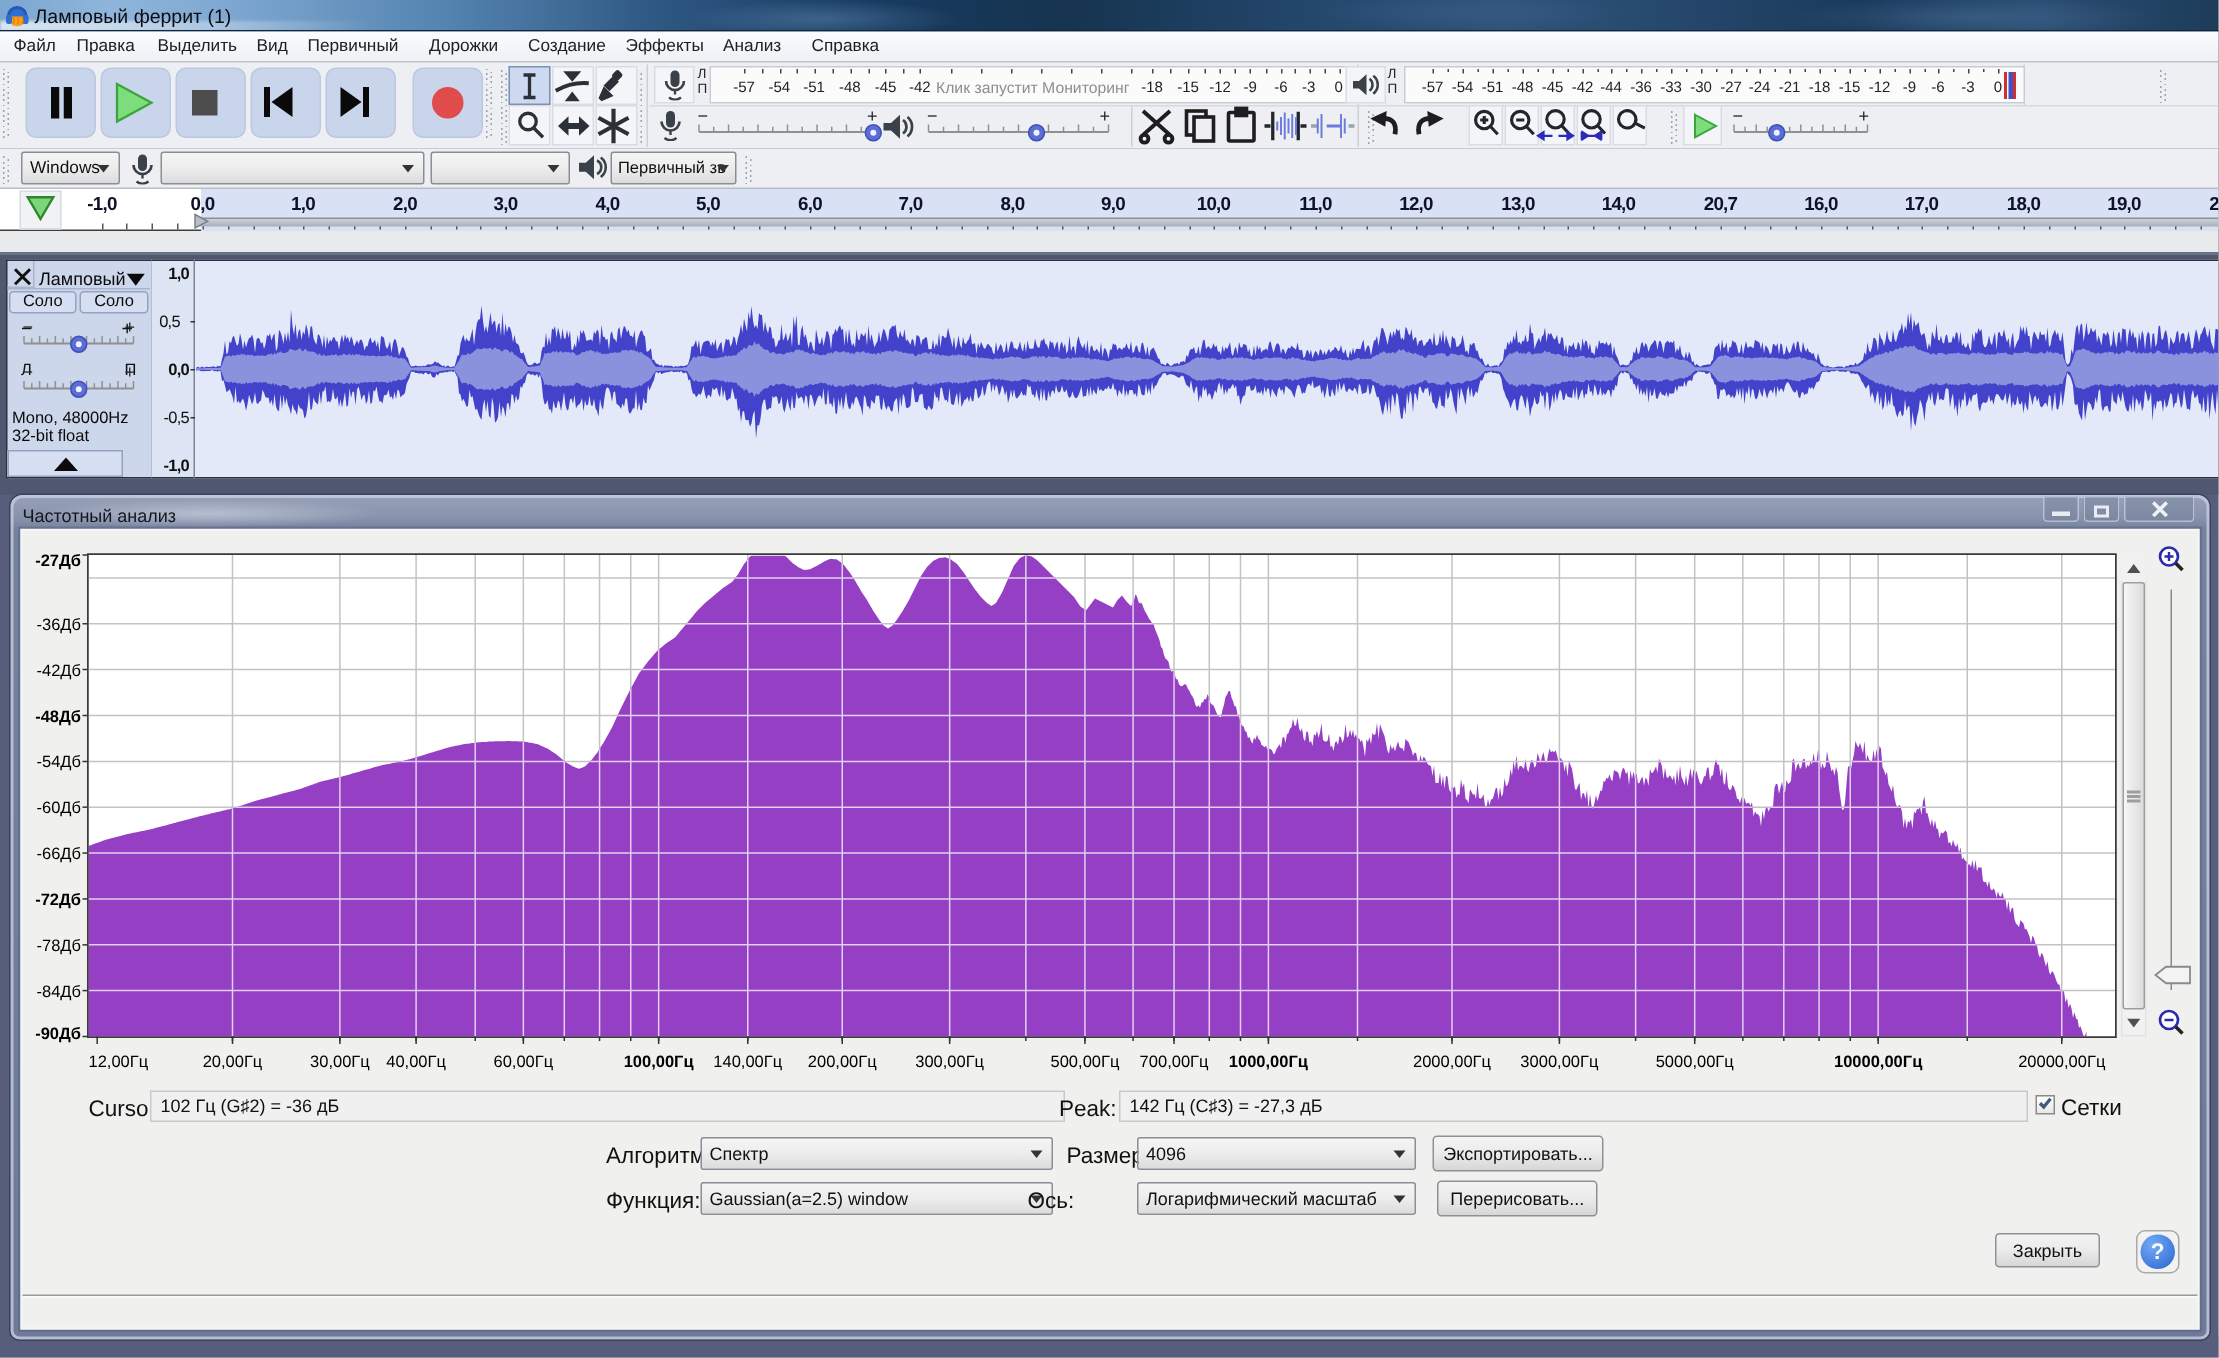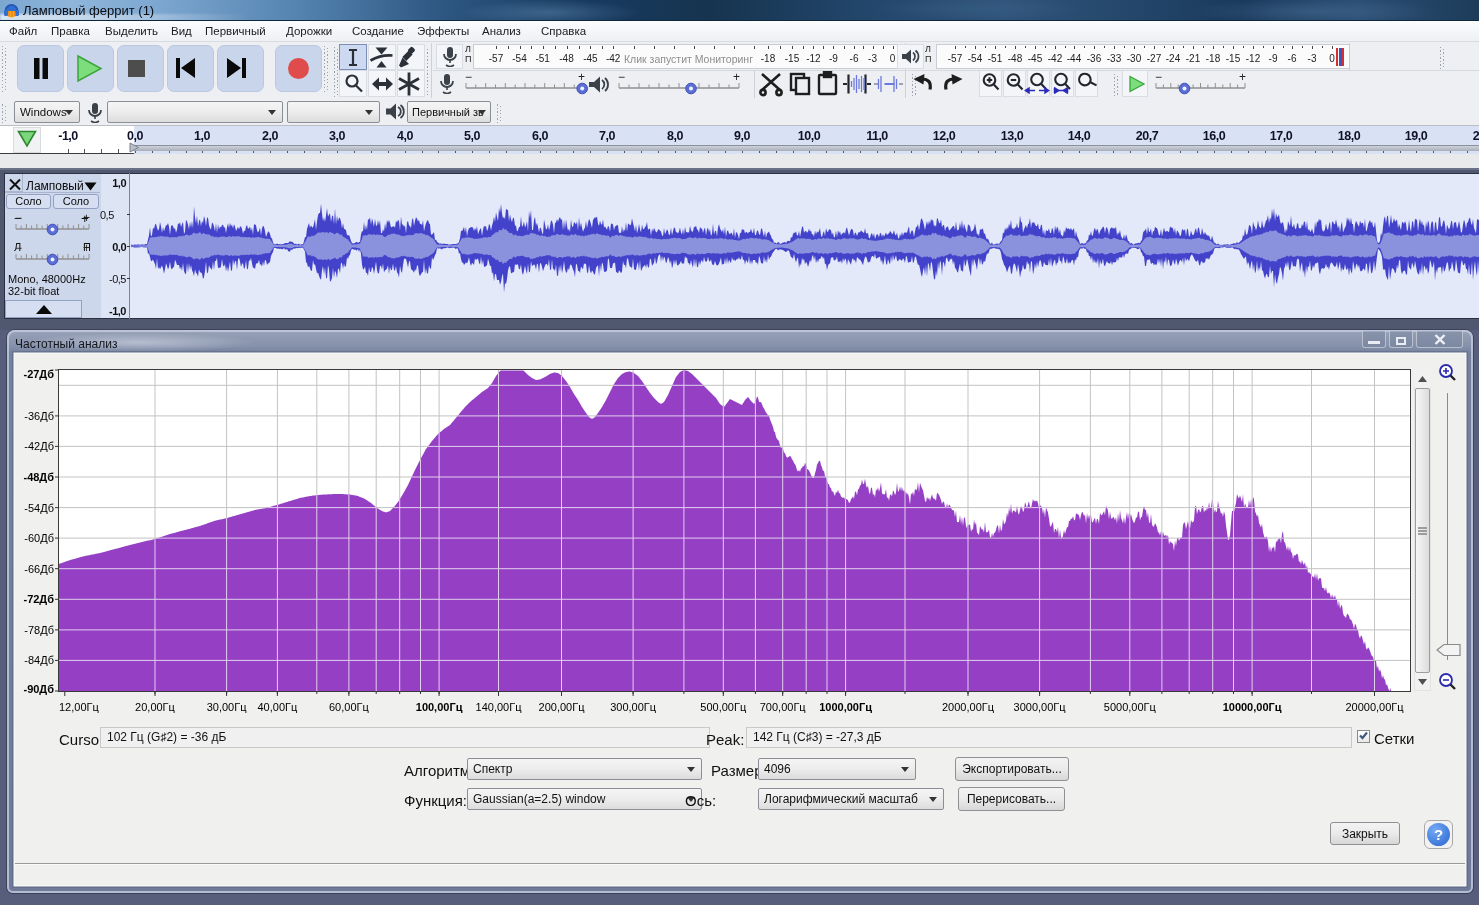--- a/index.html
+++ b/index.html
@@ -599,21 +599,21 @@
 <div class="ab" style="left:8px;top:273px;font-size:11px;color:#0a0a0a">Mono, 48000Hz</div>
 <div class="ab" style="left:8px;top:285px;font-size:11px;color:#0a0a0a">32-bit float</div>
 <div class="ab" style="left:5px;top:300px;width:77px;height:18px;background:#d6dff2;border:1px solid #93a2c2"></div>
 <svg class="ab" style="left:36px;top:305px" width="16" height="9" viewBox="0 0 16 9">
     <path d="M8 0 L16 9 L0 9 Z" fill="#0a0a0a"></path>
   </svg>
 
 <div class="ab" style="left:101px;top:173px;width:29px;height:146px;background:#dde4f4;border-top:1px solid #2a3040;border-bottom:1px solid #2a3040"></div>
 <div class="ab" style="left:129px;top:173px;width:1px;height:146px;background:#7d8499"></div>
 <div class="ab" style="left:100px;top:177px;width:26px;height:11px;font-size:11px;font-weight:700;color:#111;text-align:right;letter-spacing:-0.5px">1,0</div>
-<div class="ab" style="left:100px;top:209px;width:26px;height:11px;font-size:11px;color:#111;text-align:left;letter-spacing:-0.5px">0,5</div>
+<div class="ab" style="left:100px;top:209px;width:26px;height:11px;font-size:11px;color:#111;text-align:center;letter-spacing:-0.5px">0,5</div>
 <div class="ab" style="left:100px;top:241px;width:26px;height:11px;font-size:11px;font-weight:700;color:#111;text-align:right;letter-spacing:-0.5px">0,0</div>
 <div class="ab" style="left:96px;top:273px;width:30px;height:11px;font-size:11px;color:#111;text-align:right;letter-spacing:-0.5px">-0,5</div>
 <div class="ab" style="left:96px;top:305px;width:30px;height:11px;font-size:11px;font-weight:700;color:#111;text-align:right;letter-spacing:-0.5px">-1,0</div>
 <div class="ab" style="left:127px;top:214px;width:3px;height:1px;background:#333"></div>
 <div class="ab" style="left:127px;top:246px;width:3px;height:1px;background:#333"></div>
 <div class="ab" style="left:127px;top:278px;width:3px;height:1px;background:#333"></div>
 
 <div class="ab" style="left:130px;top:173px;width:1349px;height:146px;background:#e3e9f8;border-top:1px solid #2a3040;border-bottom:1px solid #2a3040"></div>
 <svg class="ab" style="left:130px;top:174px" width="1349" height="144" viewBox="130 174 1349 144" preserveAspectRatio="none">
  <line x1="131" y1="246" x2="1479" y2="246" stroke="#3c3cc0" stroke-width="1"></line>
@@ -767,21 +767,21 @@
 <div class="ab fld" style="left:746px;top:727px;width:606px;height:21px">142 Гц (C♯3) = -27,3 дБ</div>
 <div class="ab" style="left:1357px;top:730px;width:13px;height:13px;background:linear-gradient(#fefefe,#e9e9e9);border:1px solid #8a8a8a"></div>
 <svg class="ab" style="left:1358px;top:730px" width="11" height="11" viewBox="0 0 11 11">
     <path d="M2 5.5 L4.5 8 L9 2.5" stroke="#44597e" stroke-width="2.2" fill="none"></path>
   </svg>
 <div class="ab lbl" style="left:1374px;top:730px">Сетки</div>
 
 <div class="ab lbl" style="left:404px;top:762px">Алгоритм:</div>
 <div class="ab cb" style="left:467px;top:758px;width:235px;height:22px;font-size:12px">Спектр<span class="cbarr"></span></div>
 <div class="ab lbl" style="left:711px;top:762px">Размер:</div>
-<div class="ab cb" style="left:758px;top:758px;width:158px;height:22px;font-size:12px">4096<span class="cbarr"></span></div>
+<div class="ab cb" style="left:758px;top:758px;width:186px;height:22px;font-size:12px">4096<span class="cbarr"></span></div>
 <div class="ab wbtn" style="left:955px;top:757px;width:114px;height:24px">Экспортировать...</div>
 <div class="ab lbl" style="left:404px;top:792px">Функция:</div>
 <div class="ab cb" style="left:467px;top:788px;width:235px;height:22px;font-size:12px">Gaussian(a=2.5) window<span class="cbarr"></span></div>
 <div class="ab lbl" style="left:685px;top:792px">Ось:</div>
 <div class="ab cb" style="left:758px;top:788px;width:186px;height:22px;font-size:12px;white-space:nowrap;overflow:hidden">Логарифмический масштаб<span class="cbarr" style="background:inherit"></span></div>
 <div class="ab wbtn" style="left:958px;top:787px;width:107px;height:24px">Перерисовать...</div>
 
 <div class="ab wbtn" style="left:1330px;top:822px;width:70px;height:23px">Закрыть</div>
 <div class="ab" style="left:1424px;top:820px;width:29px;height:29px;background:#f2f2f2;border:1px solid #a9a9a9;border-radius:6px"></div>
 <div class="ab" style="left:1427px;top:823px;width:23px;height:23px;background:radial-gradient(circle at 35% 30%,#74aaf4,#3f79dc 70%,#2f63c4);border-radius:50%"></div>

